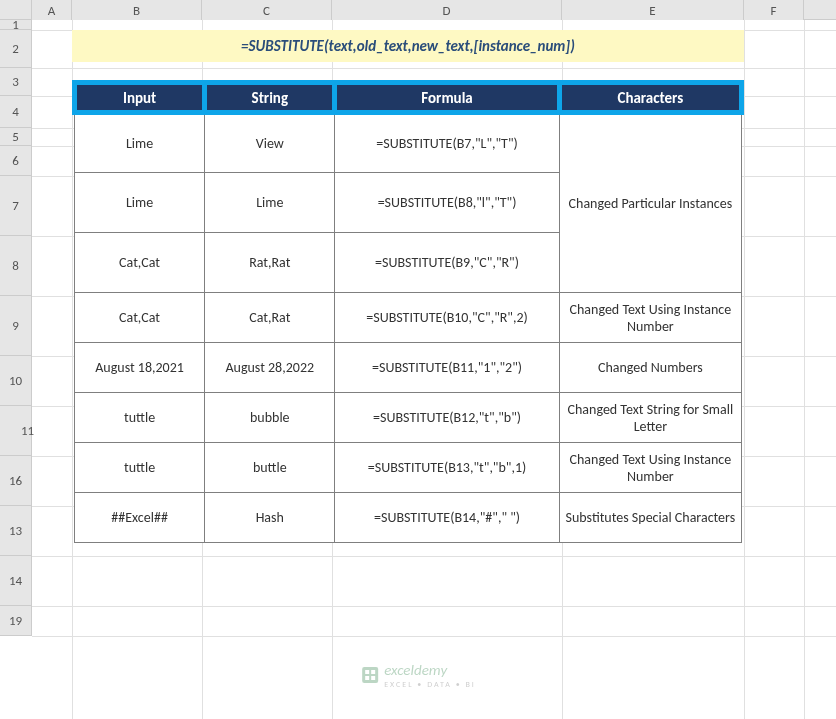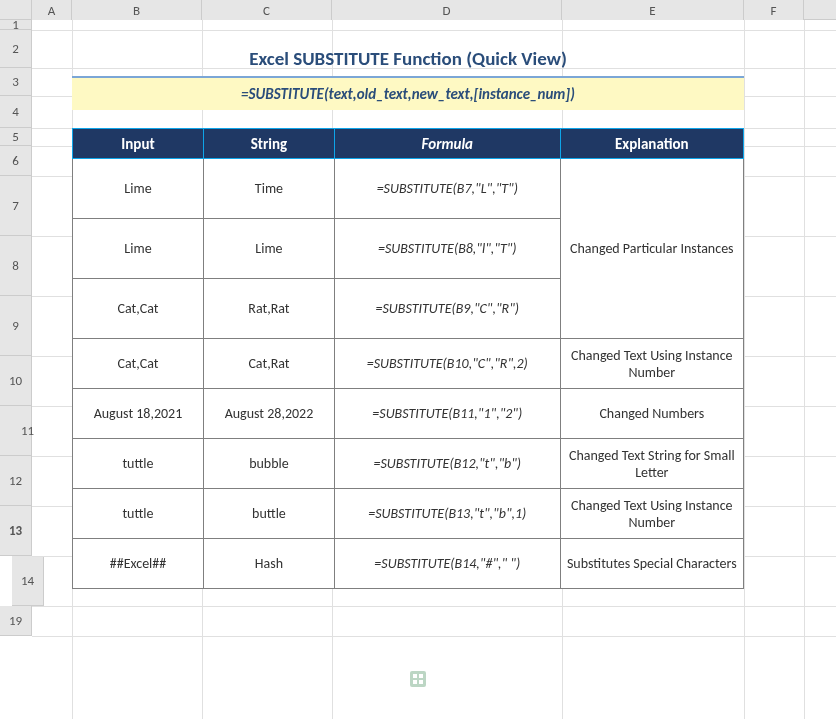--- a/index.html
+++ b/index.html
@@ -109,36 +109,36 @@
 }
 .spacer { height: 18px; }
 table.data {
   border-collapse: collapse;
   width: 672px;
 }
 table.data th {
   background: #1f3864;
   color: #fff;
   font-weight: bold;
-  border: 1px solid #0ea5e9;
+  border: 5px solid #0ea5e9;
   text-align: center;
   height: 30px;
   font-size: 15px;
 }
 table.data td {
   border: 1px solid #7f7f7f;
   text-align: center;
   vertical-align: middle;
   font-size: 14px;
   background: #fff;
   padding: 2px 4px;
 }
 .col-b { width: 130px; }
 .col-c { width: 130px; }
-.col-d { width: 224px; font-style: italic; }
+.col-d { width: 224px; }
 .col-e { width: 182px; }
 .watermark {
   position: absolute;
   bottom: 30px;
   left: 50%;
   transform: translateX(-50%);
   opacity: 0.4;
   font-size: 15px;
   color: #5a9b6e;
   display: flex;
@@ -168,23 +168,23 @@
       <div class="rh" style="height: 38px;">2</div>
       <div class="rh" style="height: 28px;">3</div>
       <div class="rh" style="height: 32px;">4</div>
       <div class="rh" style="height: 18px;">5</div>
       <div class="rh" style="height: 30px;">6</div>
       <div class="rh" style="height: 60px;">7</div>
       <div class="rh" style="height: 60px;">8</div>
       <div class="rh" style="height: 60px;">9</div>
       <div class="rh" style="height: 50px;">10</div>
       <div class="rh" style="height: 50px; padding-left: 24px;">11</div>
-      <div class="rh" style="height: 50px;">12</div>
-      <div class="rh" style="height: 50px; font-weight: bold;">13</div>
-      <div class="rh" style="height: 50px; margin-left: 12px;">14</div>
+      <div class="rh" style="height: 50px;">16</div>
+      <div class="rh" style="height: 50px;">13</div>
+      <div class="rh" style="height: 50px;">14</div>
       <div class="rh" style="height: 30px;">19</div>
     </div>
 
   <div class="gridlines">
     <div class="vline" style="left:40px"></div>
     <div class="vline" style="left:170px"></div>
     <div class="vline" style="left:300px"></div>
     <div class="vline" style="left:530px"></div>
     <div class="vline" style="left:712px"></div>
     <div class="vline" style="left:772px"></div>
@@ -202,37 +202,36 @@
       <div class="hline" style="top: 386px;"></div>
       <div class="hline" style="top: 436px;"></div>
       <div class="hline" style="top: 486px;"></div>
       <div class="hline" style="top: 536px;"></div>
       <div class="hline" style="top: 586px;"></div>
       <div class="hline" style="top: 616px;"></div>
     </div>
 
   <div class="content">
     <div style="height:10px"></div>
-    <div class="title-row">Excel SUBSTITUTE Function (Quick View)</div>
     <div class="formula-row">=SUBSTITUTE(text,old_text,new_text,[instance_num])</div>
     <div class="spacer"></div>
 
     <table class="data">
       <thead>
         <tr>
           <th class="col-b">Input</th>
           <th class="col-c">String</th>
           <th class="col-d">Formula</th>
-          <th class="col-e">Explanation</th>
+          <th class="col-e">Characters</th>
         </tr>
       </thead>
       <tbody>
         <tr style="height:60px">
           <td class="col-b">Lime</td>
-          <td class="col-c">Time</td>
+          <td class="col-c">View</td>
           <td class="col-d">=SUBSTITUTE(B7,"L","T")</td>
           <td class="col-e" rowspan="3">Changed Particular Instances</td>
         </tr>
         <tr style="height:60px">
           <td class="col-b">Lime</td>
           <td class="col-c">Lime</td>
           <td class="col-d">=SUBSTITUTE(B8,"l","T")</td>
         </tr>
         <tr style="height:60px">
           <td class="col-b">Cat,Cat</td>
@@ -274,14 +273,18 @@
   </div>
 
   <div class="watermark">
     <svg width="20" height="20" viewBox="0 0 20 20">
       <rect x="2" y="2" width="16" height="16" fill="#5a9b6e" rx="2"></rect>
       <rect x="5" y="5" width="4" height="4" fill="#fff"></rect>
       <rect x="11" y="5" width="4" height="4" fill="#fff"></rect>
       <rect x="5" y="11" width="4" height="4" fill="#fff"></rect>
       <rect x="11" y="11" width="4" height="4" fill="#fff"></rect>
     </svg>
+    <div>
+      <div class="etext">exceldemy</div>
+      <div class="sub">EXCEL • DATA • BI</div>
+    </div>
   </div>
 </div>
 
 </body></html>

